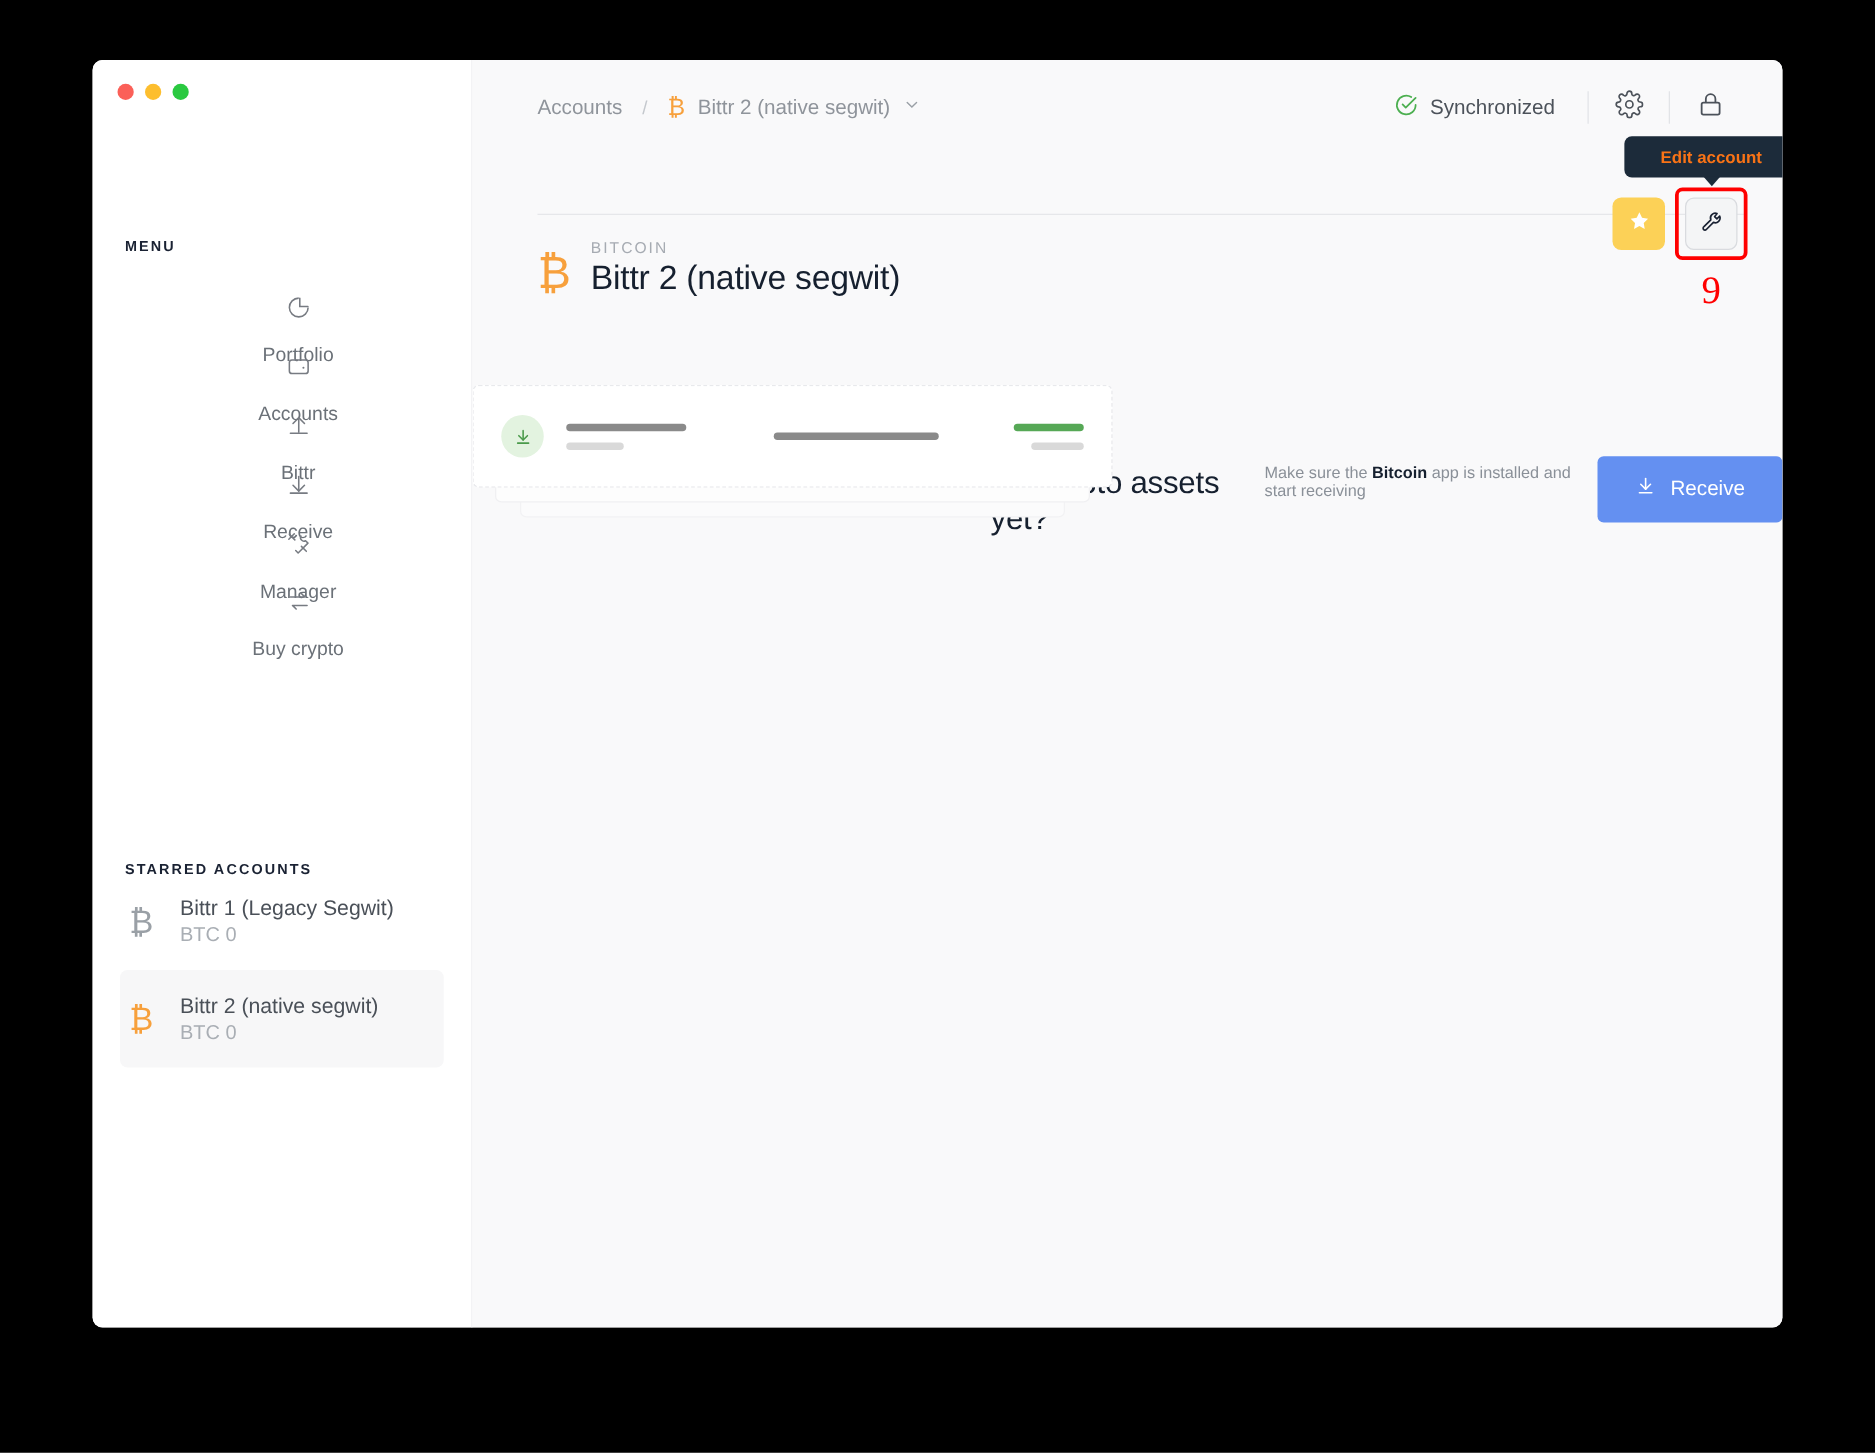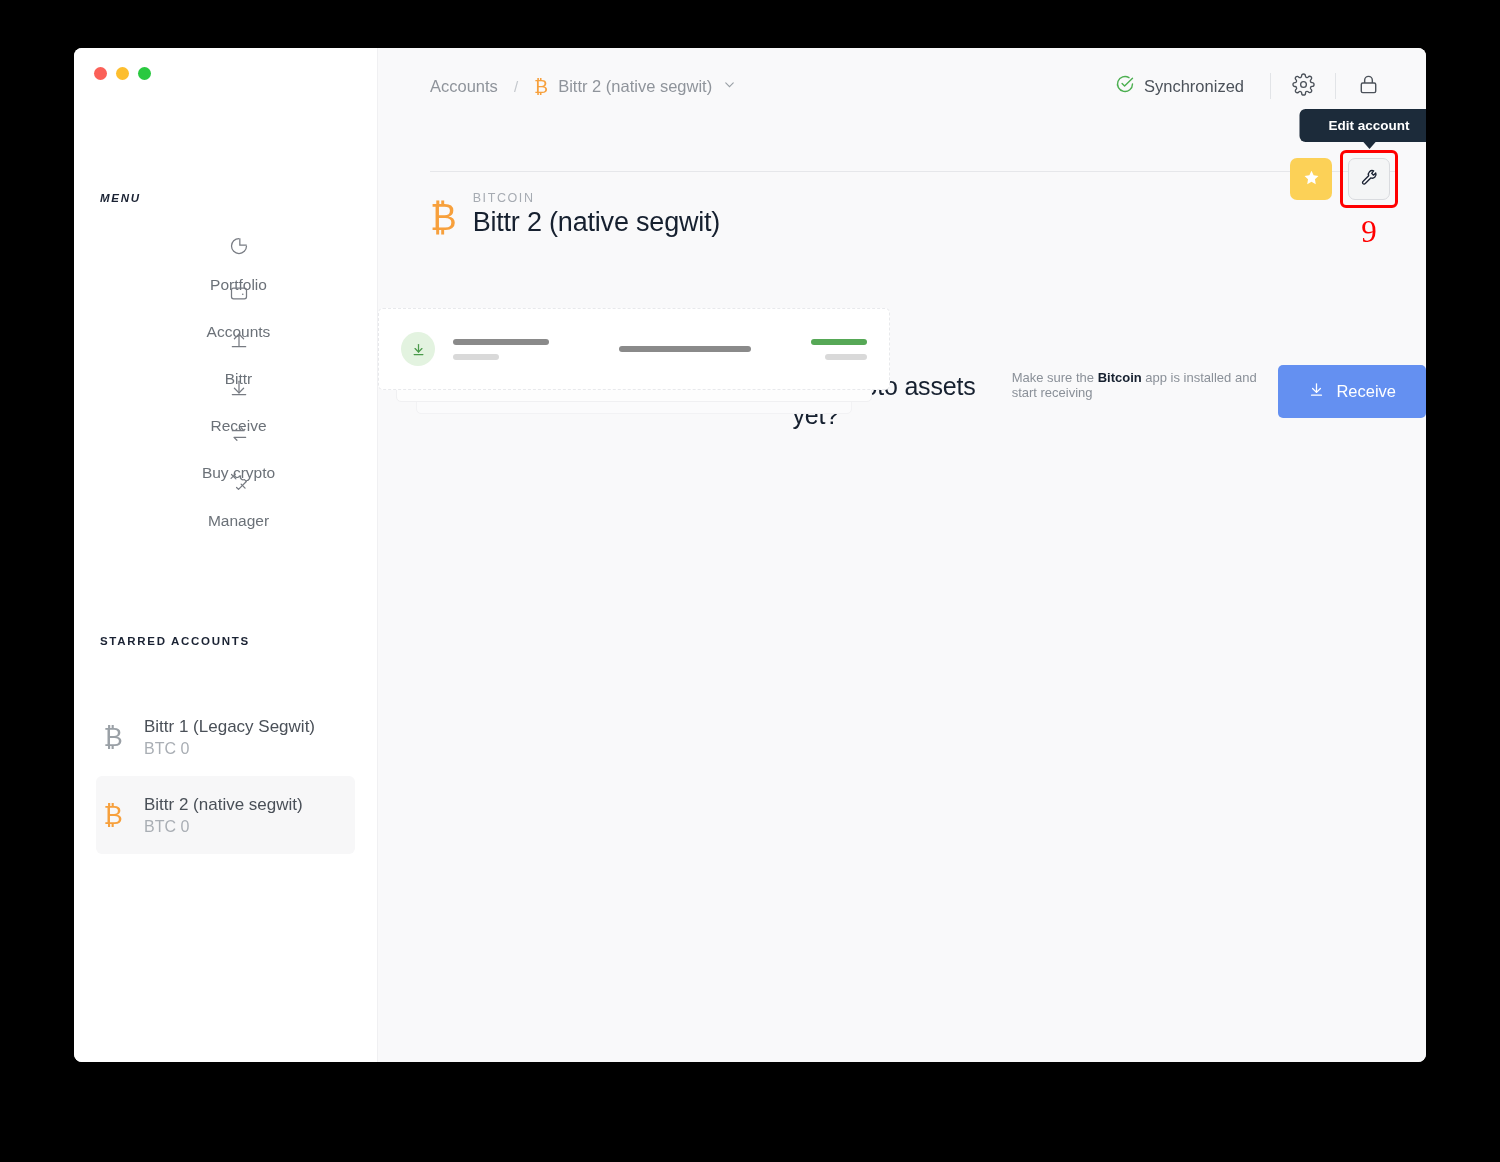--- a/index.html
+++ b/index.html
@@ -40,22 +40,22 @@
   .dot.yellow { background: #FDBE2E; }
   .dot.green { background: #2AC940; }
 
   .section-label {
     font-size: 11.5px;
     font-weight: 700;
     letter-spacing: 1.7px;
     color: #1A2233;
     padding-left: 26px;
   }
-  .menu-label { position: absolute; top: 144px; font-style: italic; }
-  .starred-label { position: absolute; top: 587px; }
+  .menu-label { position: absolute; top: 144px; }
+  .starred-label { position: absolute; top: 642px; }
 
   .menu-list { position: absolute; top: 188px; left: 0; right: 0; }
   .menu-item {
     display: flex; align-items: center;
     height: 47px;
     padding-left: 26px;
     gap: 20px;
     cursor: pointer;
     flex-direction: column;
   }
@@ -142,21 +142,21 @@
     pointer-events: none;
   }
   .hl-num {
     position: absolute; left: 50%; transform: translateX(-50%);
     top: 56px;
     font-size: 31px; color: #FF0000; font-family: "Liberation Serif", serif;
   }
   .tooltip {
     position: absolute;
     bottom: 58px; left: 50%; transform: translateX(-50%);
-    background: #1C2B3A; color: #ffffff;
+    background: #1C2B3A; color: #f97316;
     font-size: 13.5px; font-weight: 700;
     padding: 9px 29px; border-radius: 6px;
     white-space: nowrap;
   }
   .tooltip::after {
     content: ""; position: absolute; left: 50%; margin-left: -7px; bottom: -7px;
     border-left: 7px solid transparent; border-right: 7px solid transparent;
     border-top: 8px solid #1C2B3A;
   }
 
@@ -269,38 +269,38 @@
             <path d="M12 5v14"></path>
               <path d="M6.5 13.5 12 19l5.5-5.5"></path>
               <path d="M4 21h16"></path>
           </svg>
         </span>
         <span class="txt">Receive</span>
       </div>
 
       <div class="menu-item">
         <span class="ic">
-          <svg width="20" height="20" viewBox="0 0 24 24" fill="none" stroke="currentColor" stroke-width="1.5" stroke-linecap="round" stroke-linejoin="round">
-            <path d="M4 8h14l-3.5-3.5"></path>
-              <path d="M20 16H6l3.5 3.5"></path>
-          </svg>
-        </span>
-        <span class="txt">Buy crypto</span>
-      </div>
-
-      <div class="menu-item">
-        <span class="ic">
           <svg width="21" height="21" viewBox="0 0 24 24" fill="none" stroke="currentColor" stroke-width="1.4" stroke-linecap="round" stroke-linejoin="round">
             <path d="M14.5 5.5a3.2 3.2 0 0 0 4.3 4.3L21 12l-9 9-2.2-2.2"></path>
             <path d="M4 4l5 5"></path>
               <path d="M3.5 8.5 8.5 3.5"></path>
             <path d="M19.5 19.5 15 15"></path>
           </svg>
         </span>
         <span class="txt">Manager</span>
+      </div>
+
+      <div class="menu-item">
+        <span class="ic">
+          <svg width="20" height="20" viewBox="0 0 24 24" fill="none" stroke="currentColor" stroke-width="1.5" stroke-linecap="round" stroke-linejoin="round">
+            <path d="M4 8h14l-3.5-3.5"></path>
+              <path d="M20 16H6l3.5 3.5"></path>
+          </svg>
+        </span>
+        <span class="txt">Buy crypto</span>
       </div>
     </div>
 
     <div class="section-label starred-label">STARRED ACCOUNTS</div>
 
     <div class="accounts-list">
       <div class="account-item">
         <span class="acc-ic grey">₿</span>
         <span>
           <div class="acc-name">Bittr 1 (Legacy Segwit)</div>

